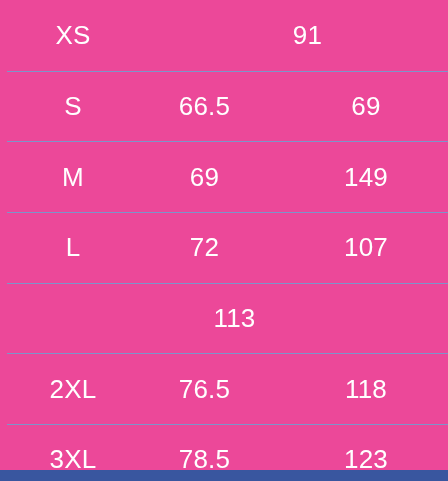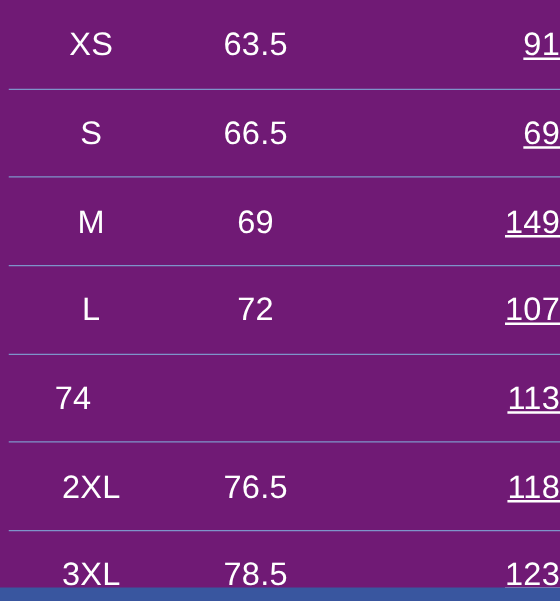--- a/index.html
+++ b/index.html
@@ -11,21 +11,21 @@
     width: 448px;
     height: 481px;
     overflow: hidden;
     font-family: "Liberation Sans", "DejaVu Sans", sans-serif;
   }
 
   #size-chart-table {
     position: relative;
     width: 448px;
     height: 481px;
-    background: #701a75;
+    background: #ec4899;
     box-sizing: border-box;
   }
 
   
   #size-chart-table::after {
     content: "";
     position: absolute;
     left: 0;
     right: 0;
     bottom: 0;
@@ -68,33 +68,31 @@
     padding-right: 0;
   }
 
   .cell-measure-a {
     width: 117px;
     text-align: center;
   }
 
   .cell-measure-b {
     flex: 1 1 auto;
-    text-align: right;
+    text-align: center;
     padding-left: 21px;
-    text-decoration: underline;
   }
 </style>
 </head>
 <body>
 
 <div id="size-chart-table">
 
   <div class="table-row">
     <div class="cell cell-size">XS</div>
-    <div class="cell cell-measure-a">63.5</div>
     <div class="cell cell-measure-b">91</div>
   </div>
 
   <div class="table-row">
     <div class="cell cell-size">S</div>
     <div class="cell cell-measure-a">66.5</div>
     <div class="cell cell-measure-b">69</div>
   </div>
 
   <div class="table-row">
@@ -103,21 +101,20 @@
     <div class="cell cell-measure-b">149</div>
   </div>
 
   <div class="table-row">
     <div class="cell cell-size">L</div>
     <div class="cell cell-measure-a">72</div>
     <div class="cell cell-measure-b">107</div>
   </div>
 
   <div class="table-row">
-    <div class="cell cell-measure-a">74</div>
     <div class="cell cell-measure-b">113</div>
   </div>
 
   <div class="table-row">
     <div class="cell cell-size">2XL</div>
     <div class="cell cell-measure-a">76.5</div>
     <div class="cell cell-measure-b">118</div>
   </div>
 
   <div class="table-row">

